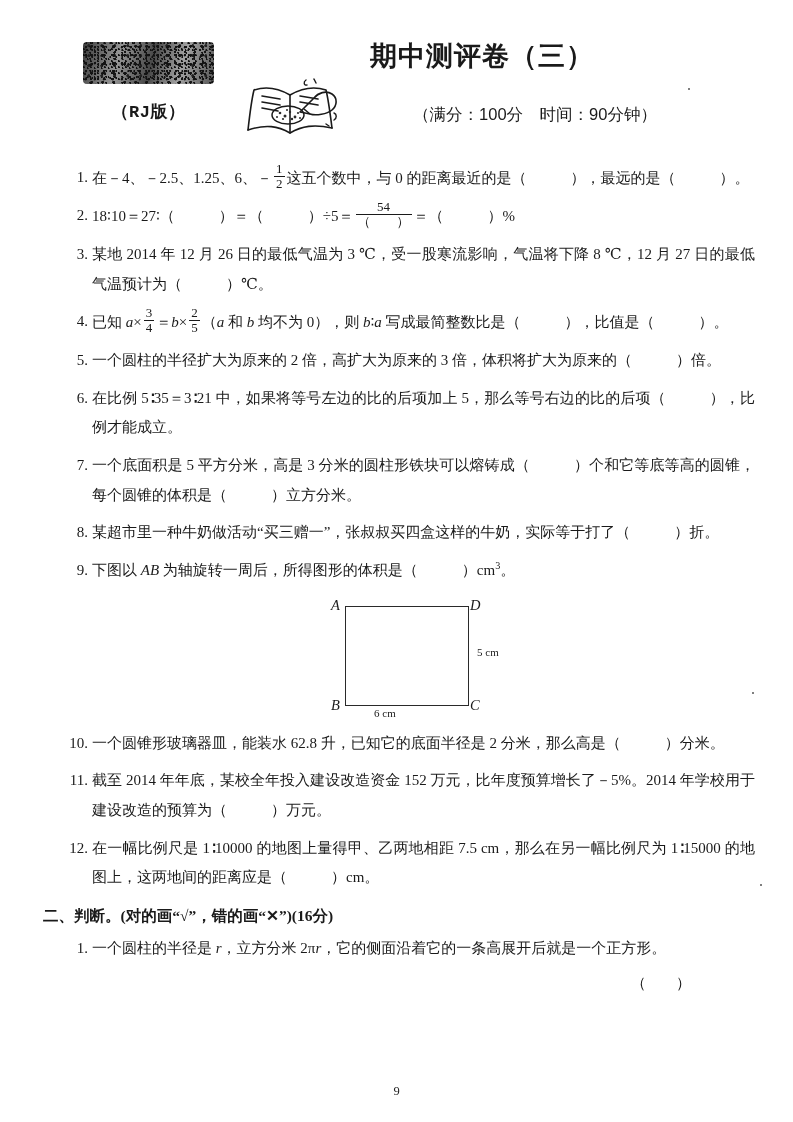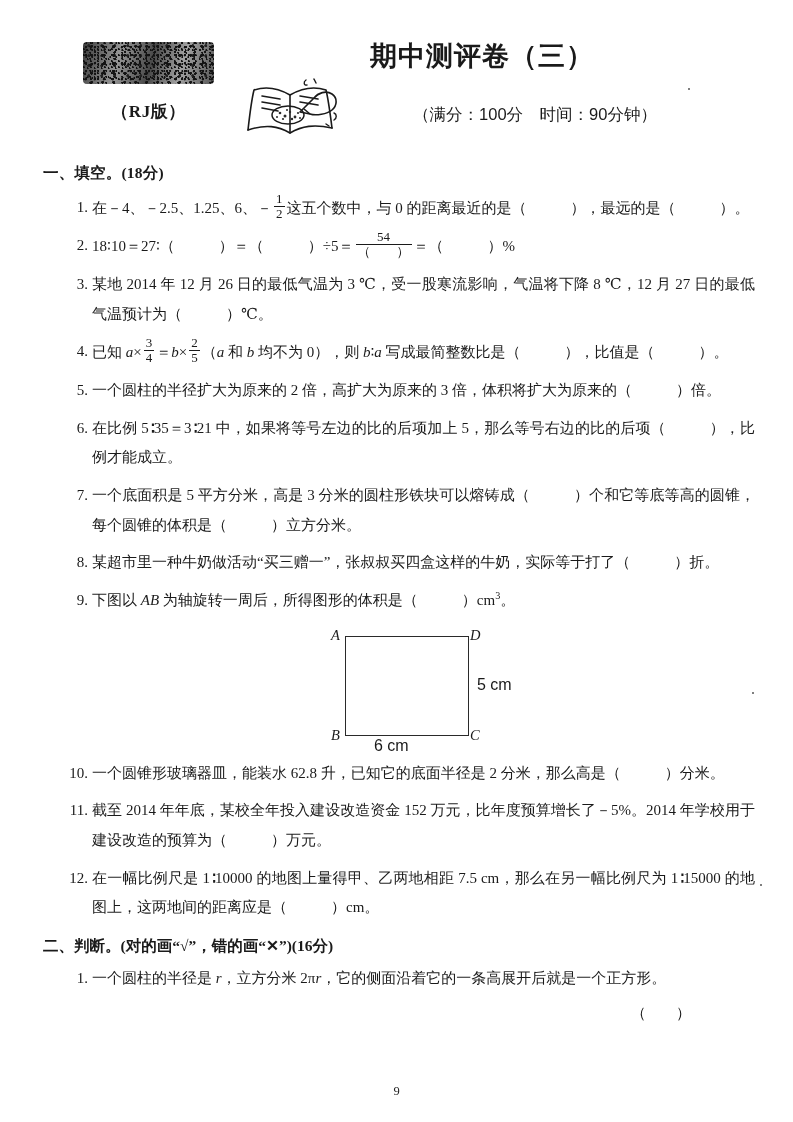--- a/index.html
+++ b/index.html
@@ -52,21 +52,21 @@
   }
   .edition {
     position: absolute;
     left: 83px;
     top: 100px;
     width: 131px;
     text-align: center;
     font-size: 17px;
     font-weight: bold;
     letter-spacing: .5px;
-    font-family: Liberation Serif, serif;
+    font-family: Liberation Mono, monospace;
   }
   .book-icon {
     position: absolute;
     left: 240px;
     top: 68px;
     width: 112px;
     height: 82px;
   }
   .title {
     position: absolute;
@@ -170,22 +170,22 @@
     font-size: 14.5px;
     font-style: italic;
     font-family: "Liberation Serif", "DejaVu Serif", serif;
   }
   .lbl-A { left: 331px; top: 3px; }
   .lbl-D { left: 470px; top: 3px; }
   .lbl-B { left: 331px; top: 103px; }
   .lbl-C { left: 470px; top: 103px; }
   .dim {
     position: absolute;
-    font-size: 16px;
-    font-family: Liberation Sans, sans-serif;
+    font-size: 11px;
+    font-family: Liberation Serif, serif;
     text-align: center;
   }
   .dim-h { left: 477px; top: 52px; }
   .dim-w { left: 374px; top: 113px; }
 
   
   .section-head2 {
     font-size: 15.5px;
     font-weight: bold;
     margin: 13px 0 7px 43px;
@@ -257,21 +257,20 @@
       </svg>
     </div>
 
     <div class="title">期中测评卷（三）</div>
     <div class="subtitle">（满分：100分　时间：90分钟）</div>
 
     <div class="speck" style="left:688px; top:88px;"></div>
   </div>
 
   <div class="content" id="content">
-      <div class="section-head">一、填空。(18分)</div>
       <div class="q"><span class="num">1.</span><span>在－4、－2.5、1.25、6、－</span><span class="frac"><span class="n">1</span><span class="d">2</span></span><span>这五个数中，与 0 的距离最近的是（</span><span class="blank">&nbsp;</span><span>），最远的是（</span><span class="blank">&nbsp;</span><span>）。</span></div>
       <div class="q"><span class="num">2.</span><span>18∶10＝27∶（</span><span class="blank">&nbsp;</span><span>）＝（</span><span class="blank">&nbsp;</span><span>）÷5＝</span><span class="frac wide"><span class="n">54</span><span class="d">（　　）</span></span><span>＝（</span><span class="blank">&nbsp;</span><span>）%</span></div>
       <div class="q"><span class="num">3.</span><span>某地 2014 年 12 月 26 日的最低气温为 3 ℃，受一股寒流影响，气温将下降 8 ℃，12 月 27 日的最低气温预计为（</span><span class="blank">&nbsp;</span><span>）℃。</span></div>
       <div class="q"><span class="num">4.</span><span>已知 </span><span class="it">a</span><span>×</span><span class="frac"><span class="n">3</span><span class="d">4</span></span><span>＝</span><span class="it">b</span><span>×</span><span class="frac"><span class="n">2</span><span class="d">5</span></span><span>（</span><span class="it">a</span><span> 和 </span><span class="it">b</span><span> 均不为 0），则 </span><span class="it">b</span><span>∶</span><span class="it">a</span><span> 写成最简整数比是（</span><span class="blank">&nbsp;</span><span>），比值是（</span><span class="blank">&nbsp;</span><span>）。</span></div>
       <div class="q"><span class="num">5.</span><span>一个圆柱的半径扩大为原来的 2 倍，高扩大为原来的 3 倍，体积将扩大为原来的（</span><span class="blank">&nbsp;</span><span>）倍。</span></div>
       <div class="q"><span class="num">6.</span><span>在比例 5∶35＝3∶21 中，如果将等号左边的比的后项加上 5，那么等号右边的比的后项（</span><span class="blank">&nbsp;</span><span>），比例才能成立。</span></div>
       <div class="q"><span class="num">7.</span><span>一个底面积是 5 平方分米，高是 3 分米的圆柱形铁块可以熔铸成（</span><span class="blank">&nbsp;</span><span>）个和它等底等高的圆锥，每个圆锥的体积是（</span><span class="blank">&nbsp;</span><span>）立方分米。</span></div>
       <div class="q"><span class="num">8.</span><span>某超市里一种牛奶做活动“买三赠一”，张叔叔买四盒这样的牛奶，实际等于打了（</span><span class="blank">&nbsp;</span><span>）折。</span></div>
       <div class="q"><span class="num">9.</span><span>下图以 </span><span class="it">AB</span><span> 为轴旋转一周后，所得图形的体积是（</span><span class="blank">&nbsp;</span><span>）cm</span><sup class="sup">3</sup><span>。</span></div>
       <div class="figure-wrap">

